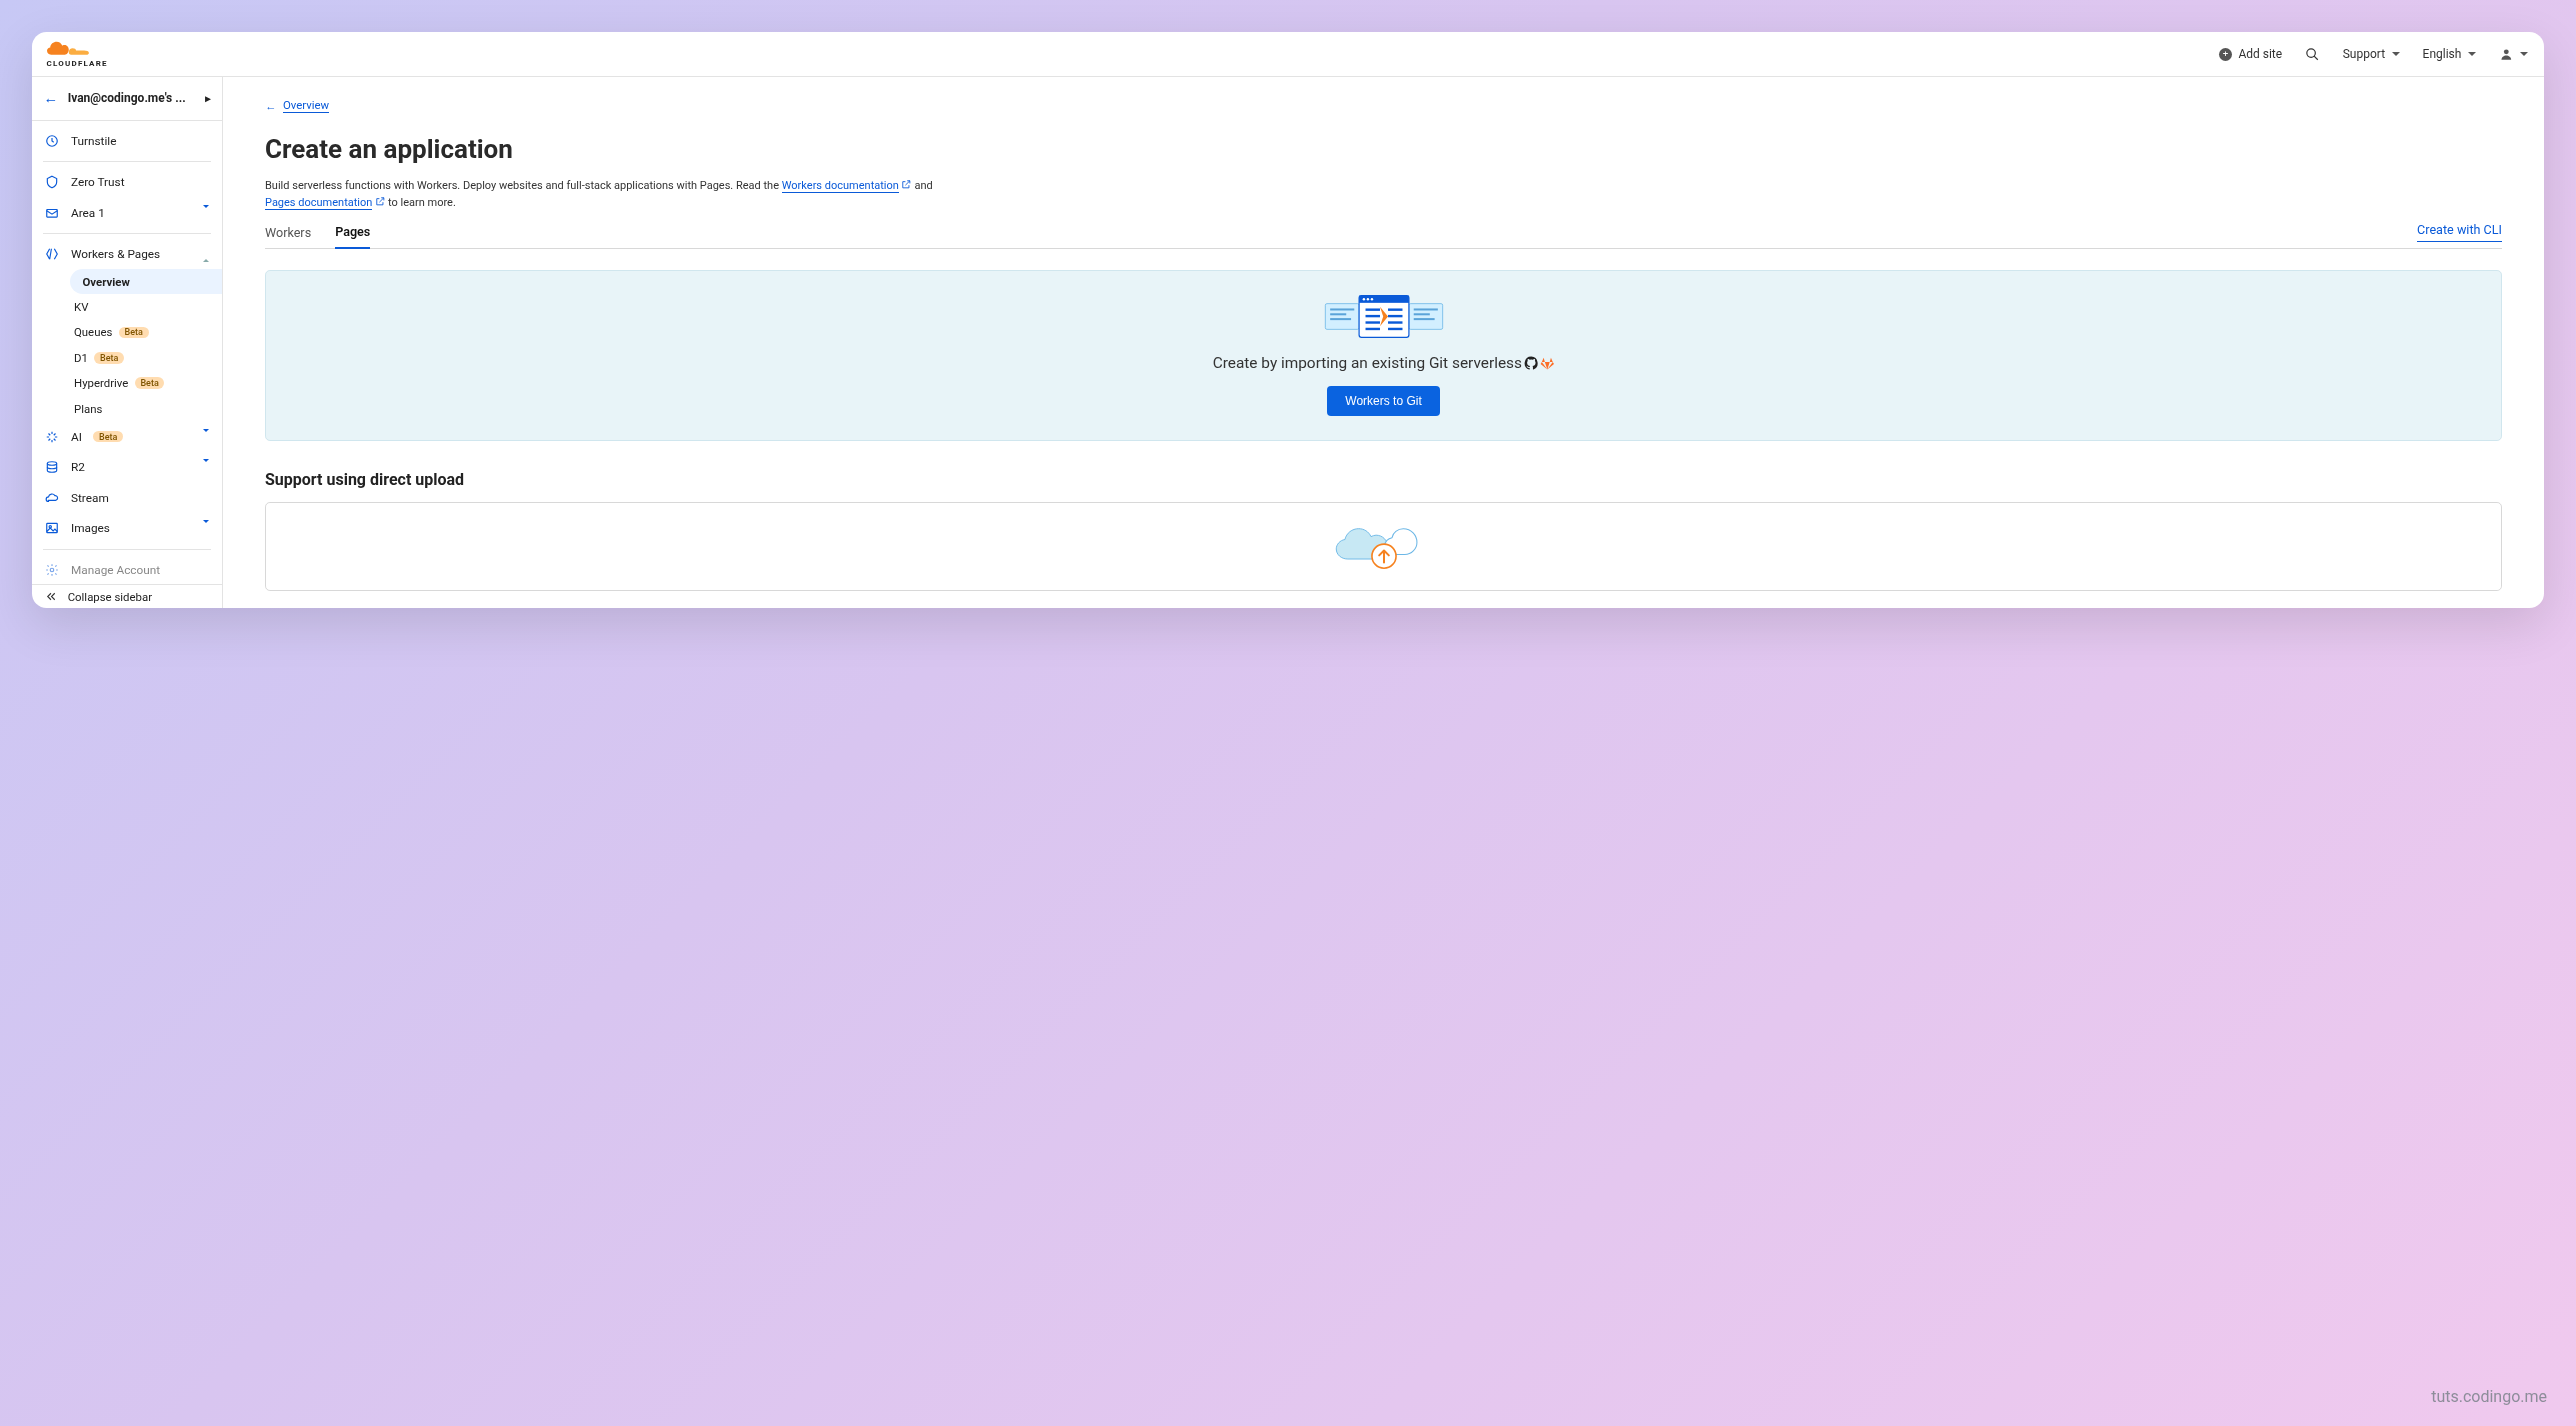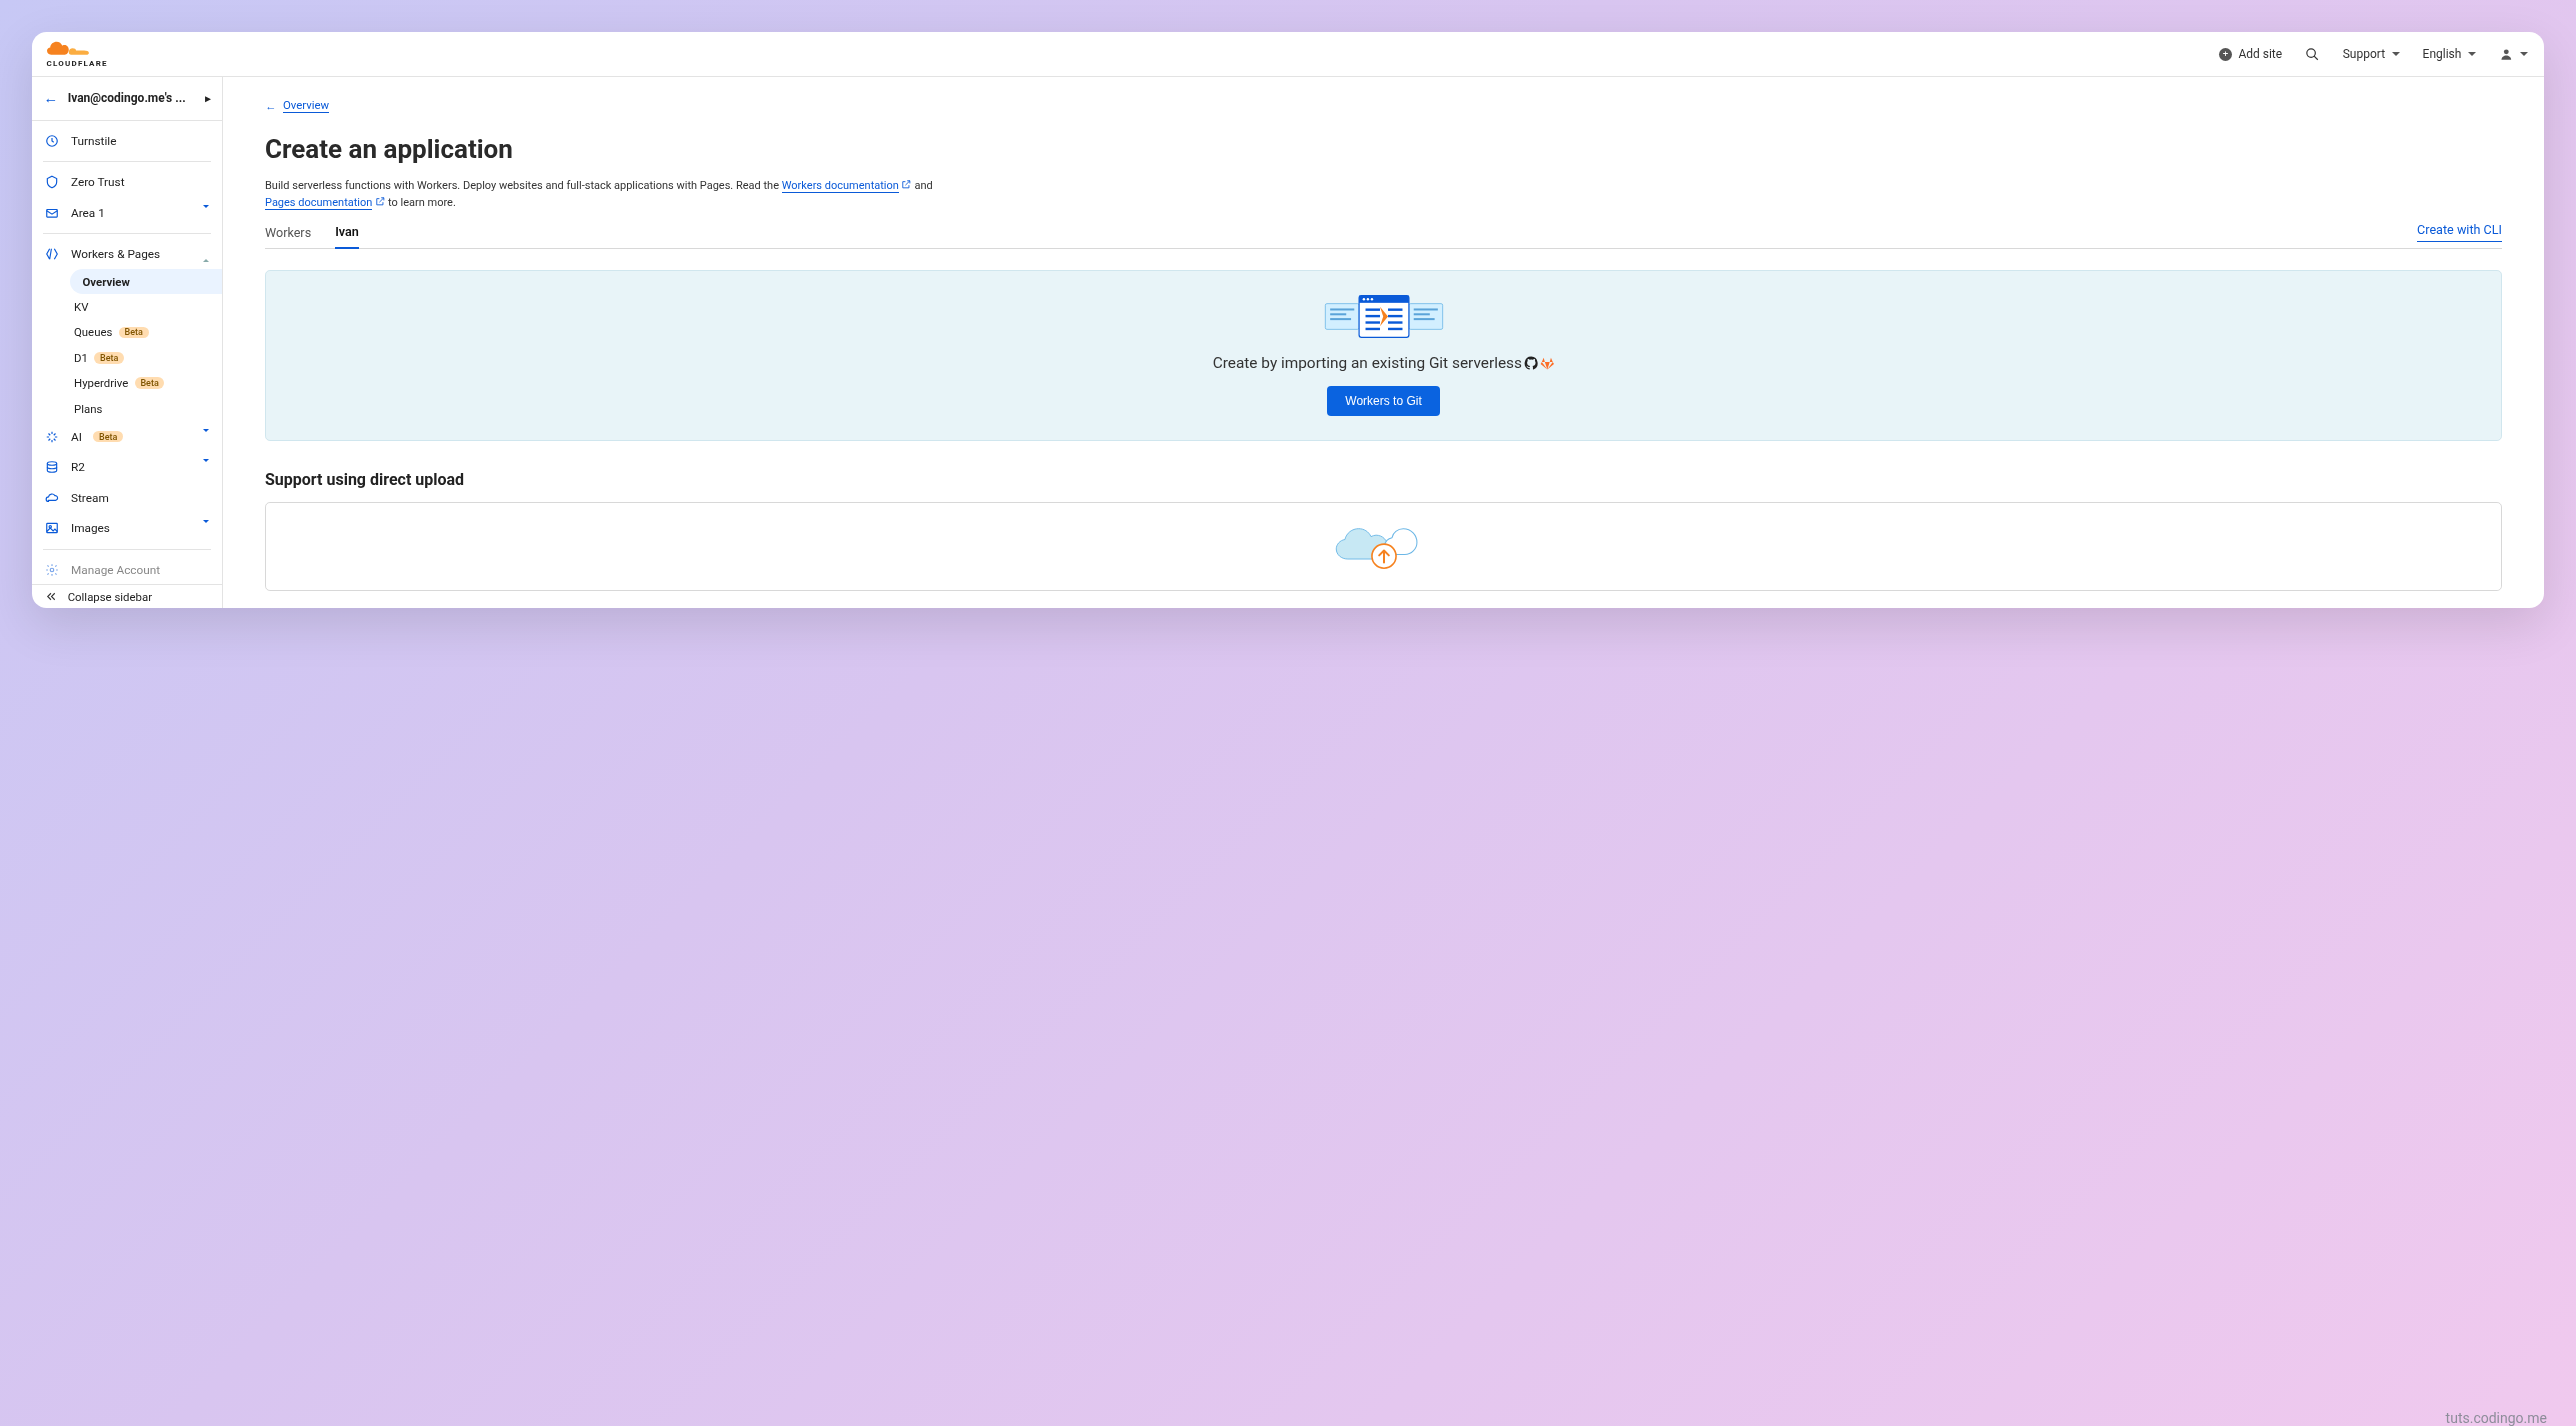--- a/index.html
+++ b/index.html
@@ -125,21 +125,21 @@
   .btn-primary {
     background:#0a63e0; color:#fff; border:none; border-radius:4px;
     padding:8px 18px; font-size:12px; cursor:pointer;
   }
   h2.section { font-size:16px; font-weight:700; color:#222; margin-bottom:13px; }
   .panel2 {
     border:0.8px solid #d8d8d8; border-radius:4.9px;
     padding:21px; display:flex; flex-direction:column; align-items:center; gap:14.6px;
   }
   .watermark {
-    position:absolute; bottom:0; right:29px; color:#8d8d9a; font-size:14px;
+    position:absolute; bottom:20px; right:29px; color:#8d8d9a; font-size:16px;
   }
   .person-icon { width:14.6px;height:14.6px; display:flex; align-items:center; justify-content:center;}
   svg { display:block; }
 </style>
 </head>
 <body>
 
 <div class="window">
 
   <div class="topbar">
@@ -336,21 +336,21 @@
         <span>Build serverless functions with Workers. Deploy websites and full-stack applications with Pages. Read the </span><a><span>Workers documentation</span></a><svg class="ext-icon" width="10.6" height="10.6" viewBox="0 0 24 24" fill="none" stroke="#0a5ad8" stroke-width="2">
             <path d="M14 4h6v6M20 4L10 14M18 14v6H4V6h6"></path>
           </svg><span> and </span><br>
         <a><span>Pages documentation</span></a><svg class="ext-icon" width="10.6" height="10.6" viewBox="0 0 24 24" fill="none" stroke="#0a5ad8" stroke-width="2">
             <path d="M14 4h6v6M20 4L10 14M18 14v6H4V6h6"></path>
           </svg><span> to learn more.</span>
       </p>
 
       <div class="tab-row">
         <div class="tab"><span>Workers</span></div>
-        <div class="tab active"><span>Ivan</span></div>
+        <div class="tab active"><span>Pages</span></div>
         <div class="spacer"></div>
         <span class="cli-link">Create with CLI</span>
       </div>
 
       <div class="panel">
         <div class="illus">
           <svg width="122" height="45" viewBox="0 0 150 56">
             <rect x="2" y="12" width="42" height="32" rx="2" fill="#d2efff" stroke="#6cb7e6"></rect>
             <rect x="106" y="12" width="42" height="32" rx="2" fill="#d2efff" stroke="#6cb7e6"></rect>
             <rect x="8" y="18" width="30" height="2.5" fill="#5aa3d9"></rect>

